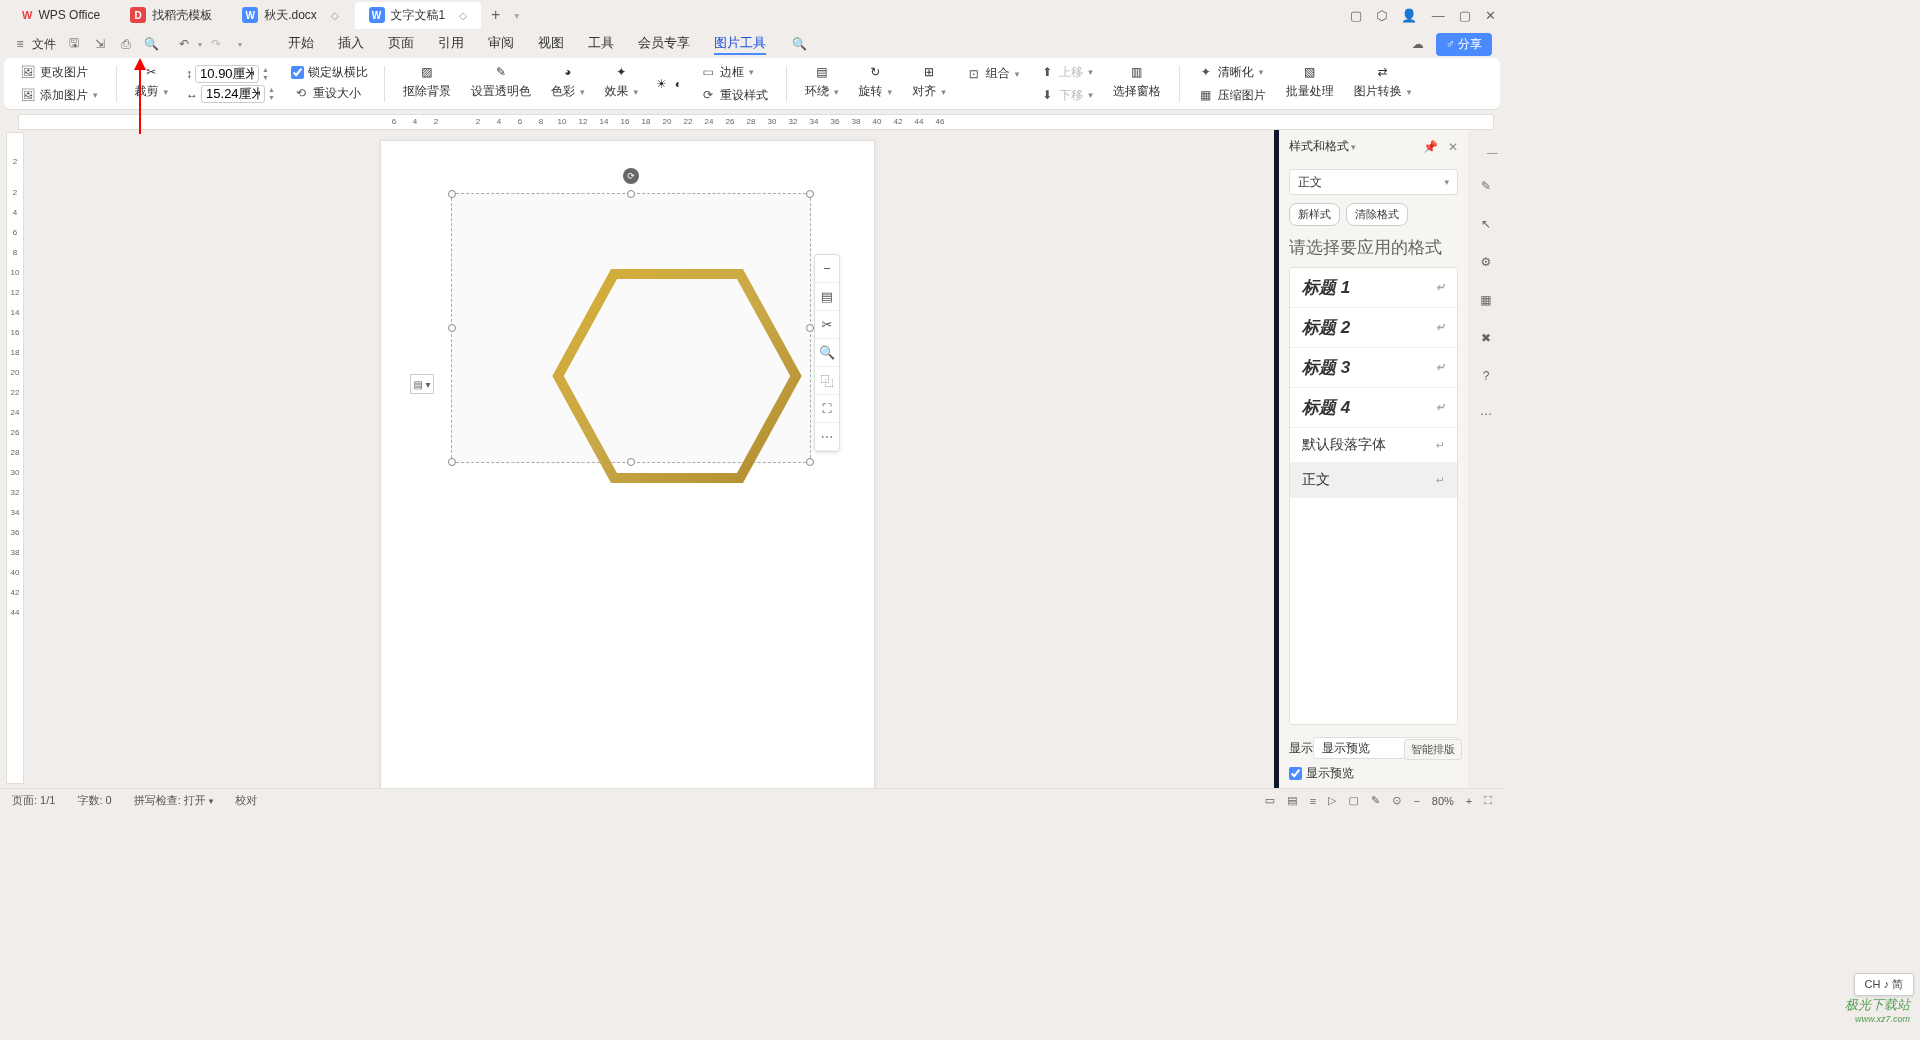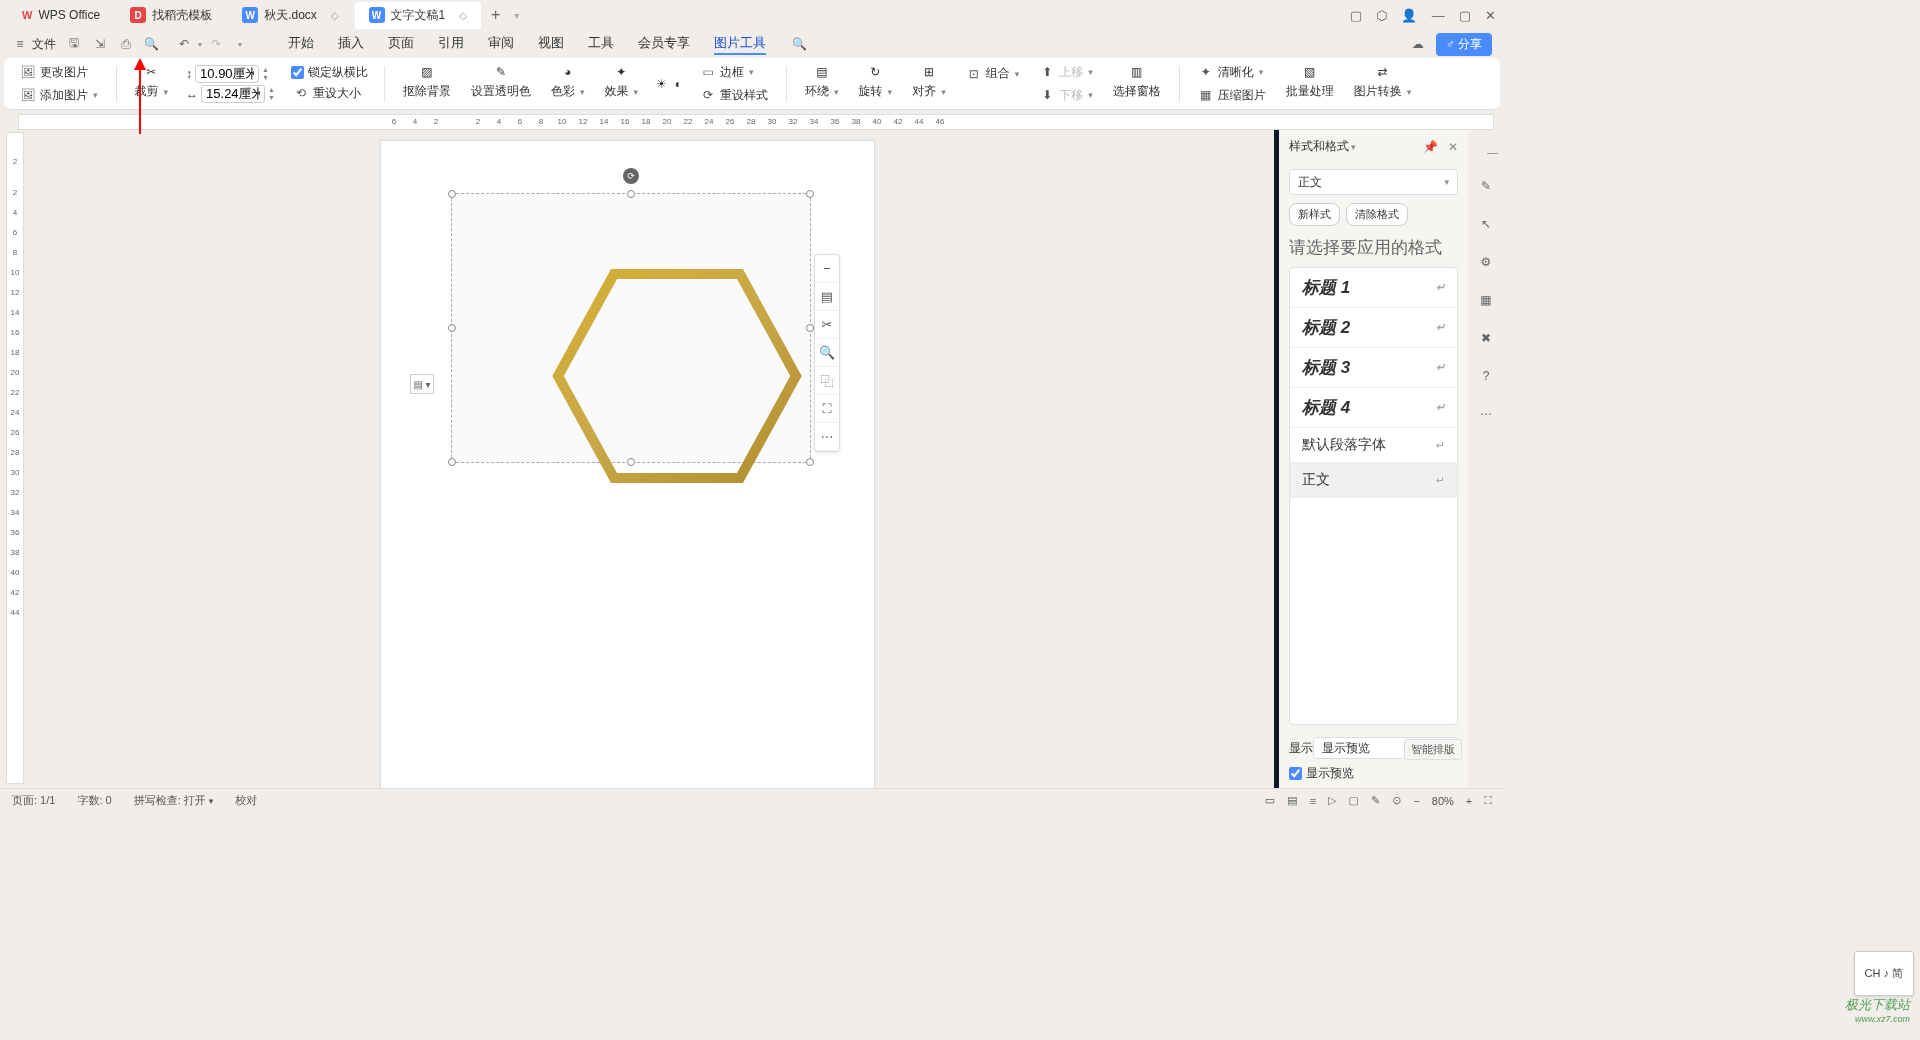--- a/index.html
+++ b/index.html
@@ -87,21 +87,21 @@
 
 
 .statusbar { height: 24px; background: #f0edea; display: flex; align-items: center; padding: 0 12px; font-size: 11px; color: #555; gap: 22px; border-top: 1px solid #e0ddd9; }
 .statusbar .push { margin-left: auto; display: flex; gap: 12px; align-items: center; }
 .statusbar .sb-ic { color: #666; cursor: pointer; }
 
 
 .red-arrow { position: absolute; left: 130px; top: 58px; pointer-events: none; }
 
 
-.ime { position: absolute; right: 6px; bottom: 44px; background: #fff; border: 1px solid #ccc; border-radius: 3px; padding: 14px 10px; font-size: 11px; color: #444; box-shadow: 0 1px 3px rgba(0,0,0,0.1); }
+.ime { position: absolute; right: 6px; bottom: 44px; background: #fff; border: 1px solid #ccc; border-radius: 3px; padding: 3px 10px; font-size: 11px; color: #444; box-shadow: 0 1px 3px rgba(0,0,0,0.1); }
 
 
 .watermark { position: absolute; right: 10px; bottom: 14px; font-size: 13px; font-style: italic; color: #2e8b2e; opacity: 0.8; display: flex; flex-direction: column; align-items: flex-end; line-height: 14px; }
 .watermark .sub { font-size: 9px; color: #2e8b2e; }
 </style>
 </head>
 <body>
 
 <div class="app">
 

